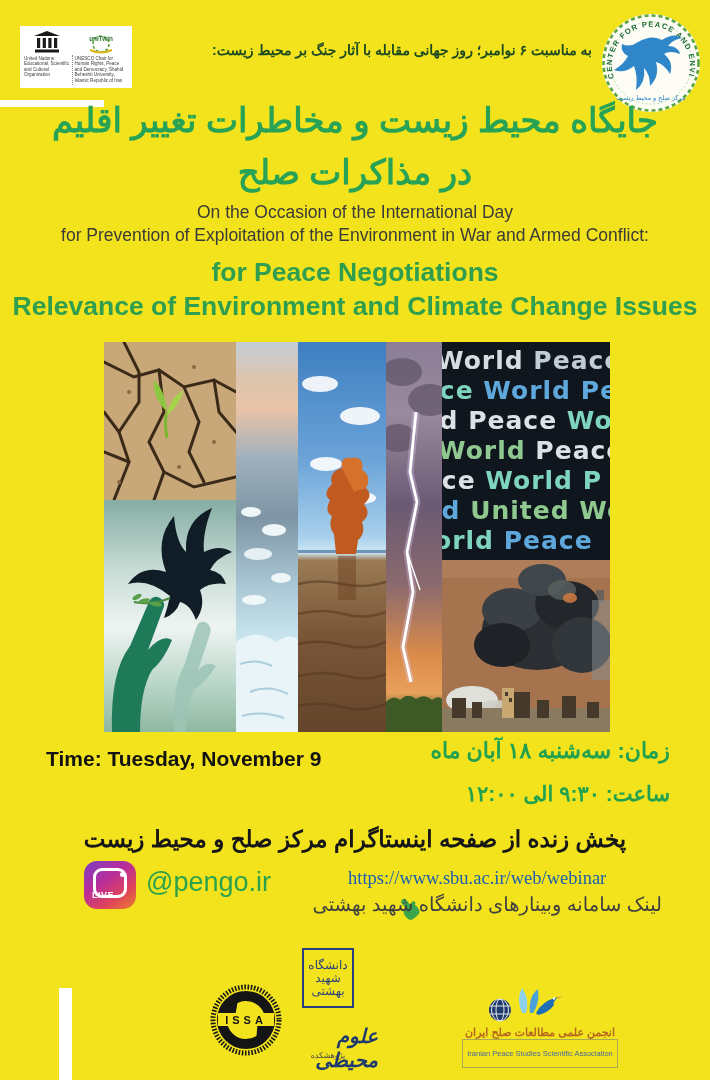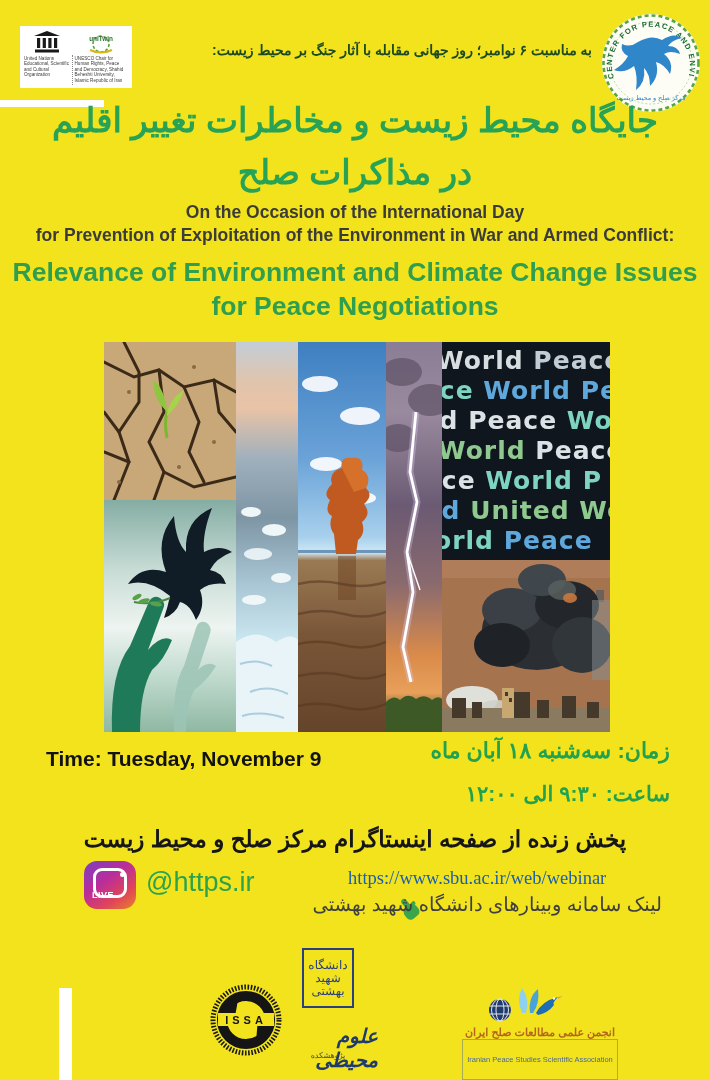--- a/index.html
+++ b/index.html
@@ -14,21 +14,21 @@
   .unesco-captions{display:flex;flex:1;}
   .unesco-captions .cap{font-size:4.6px;line-height:5.4px;color:#3c3c3c;padding:1px 2px;}
   .cap.left{width:46%;border-right:1px dotted #888;}
   .cap.right{width:54%;}
   .cpe-logo{right:8px;top:12px;width:102px;height:102px;}
   .occasion-fa{right:118px;top:42px;font-size:14px;font-weight:bold;color:#1d4a20;
     direction:rtl;white-space:nowrap;}
   .title-fa{left:0;top:94px;width:100%;text-align:center;font-size:34px;line-height:52px;
     font-weight:bold;color:#28a356;direction:rtl;}
   .occasion-en{left:0;top:201px;width:100%;text-align:center;font-size:17.5px;line-height:23px;
-    font-weight:bold;color:#3b3b39;}
+    font-weight:normal;color:#3b3b39;}
   .title-en{left:0;top:255px;width:100%;text-align:center;font-size:26.5px;line-height:34px;
     font-weight:bold;color:#2f9e4f;}
   .white-strip-top{left:0;top:100px;width:104px;height:7px;background:#fff;}
 
   
   .collage{left:104px;top:342px;width:506px;height:390px;display:flex;}
   .col{display:flex;flex-direction:column;}
   .panel{position:relative;overflow:hidden;}
   .p-crack{width:132px;height:158px;background:#c8a879;}
   .p-dove{width:132px;height:232px;
@@ -68,21 +68,21 @@
   .sbu-box{left:302px;top:948px;width:52px;height:60px;border:2px solid #2a3f7e;
     display:flex;align-items:center;justify-content:center;text-align:center;
     font-size:12px;line-height:13px;font-weight:normal;color:#2a3f7e;direction:rtl;box-sizing:border-box;}
   .sbu-inst{left:288px;top:1012px;width:80px;text-align:center;font-size:8px;color:#4a4a4a;direction:rtl;margin-top:39px;}
   .sbu-dept{left:278px;top:1024px;width:100px;text-align:right;font-size:20px;font-weight:bold;
     font-style:italic;color:#1e3a6e;direction:rtl;}
   .assoc-logo{left:478px;top:985px;width:140px;height:40px;}
   .assoc-fa{left:460px;top:1026px;width:160px;text-align:center;font-size:11px;font-weight:bold;
     color:#b5651d;direction:rtl;}
   .assoc-en{left:462px;top:1039px;width:156px;text-align:center;font-size:7.5px;color:#4a6a9a;
-    border:1px solid rgba(70,100,150,.45);padding:15px 0;box-sizing:border-box;}
+    border:1px solid rgba(70,100,150,.45);padding:9px 0;box-sizing:border-box;}
 </style>
 </head>
 <body>
 
 <div class="poster">
 
   <div class="abs unesco-block">
     <div class="unesco-icons">
       <svg width="26" height="22" viewBox="0 0 26 22">
         <polygon points="13,0 26,5 0,5" fill="#1a1a1a"></polygon>
@@ -124,22 +124,22 @@
     <div>جایگاه محیط زیست و مخاطرات تغییر اقلیم</div>
     <div>در مذاکرات صلح</div>
   </div>
 
   <div class="abs occasion-en">
     <div>On the Occasion of the International Day</div>
     <div>for Prevention of Exploitation of the Environment in War and Armed Conflict:</div>
   </div>
 
   <div class="abs title-en">
+    <div>for Peace Negotiations</div>
     <div>Relevance of Environment and Climate Change Issues</div>
-    <div>for Peace Negotiations</div>
   </div>
 
   <div class="abs collage">
 
     <div class="col">
       <div class="panel p-crack">
         <svg width="132" height="158" viewBox="0 0 132 158">
           <g stroke="#3b2a18" stroke-width="3" fill="none" stroke-linecap="round">
             <path d="M0,20 L30,35 L55,28 L80,45 L110,38 L132,50"></path>
             <path d="M20,0 L35,30 L35,60 L15,90 L25,120 L10,158"></path>
@@ -285,21 +285,21 @@
   <div class="abs time-en">Time: Tuesday, November 9</div>
   <div class="abs date-fa">زمان: سه‌شنبه ۱۸ آبان ماه</div>
   <div class="abs hours-fa">ساعت: ۹:۳۰ الی ۱۲:۰۰</div>
   <div class="abs live-fa">پخش زنده از صفحه اینستاگرام مرکز صلح و محیط زیست</div>
 
   <div class="abs ig-icon">
     <div class="ig-frame"></div>
     <div class="ig-dot"></div>
     <div class="ig-live">LIVE</div>
   </div>
-  <div class="abs ig-handle">@https.ir</div>
+  <div class="abs ig-handle">@pengo.ir</div>
 
   <a class="abs webinar-url" href="#">https://www.sbu.ac.ir/web/webinar</a>
 
   <svg class="abs hand-icon" width="28" height="28" viewBox="0 0 28 28">
     <g transform="rotate(-40 14 14)" fill="#3aa54a">
       <rect x="12" y="1" width="5.5" height="14" rx="2.7"></rect>
       <rect x="6.5" y="10" width="15" height="13" rx="5"></rect>
       <rect x="18.5" y="9" width="4.5" height="4" rx="2"></rect>
     </g>
   </svg>

